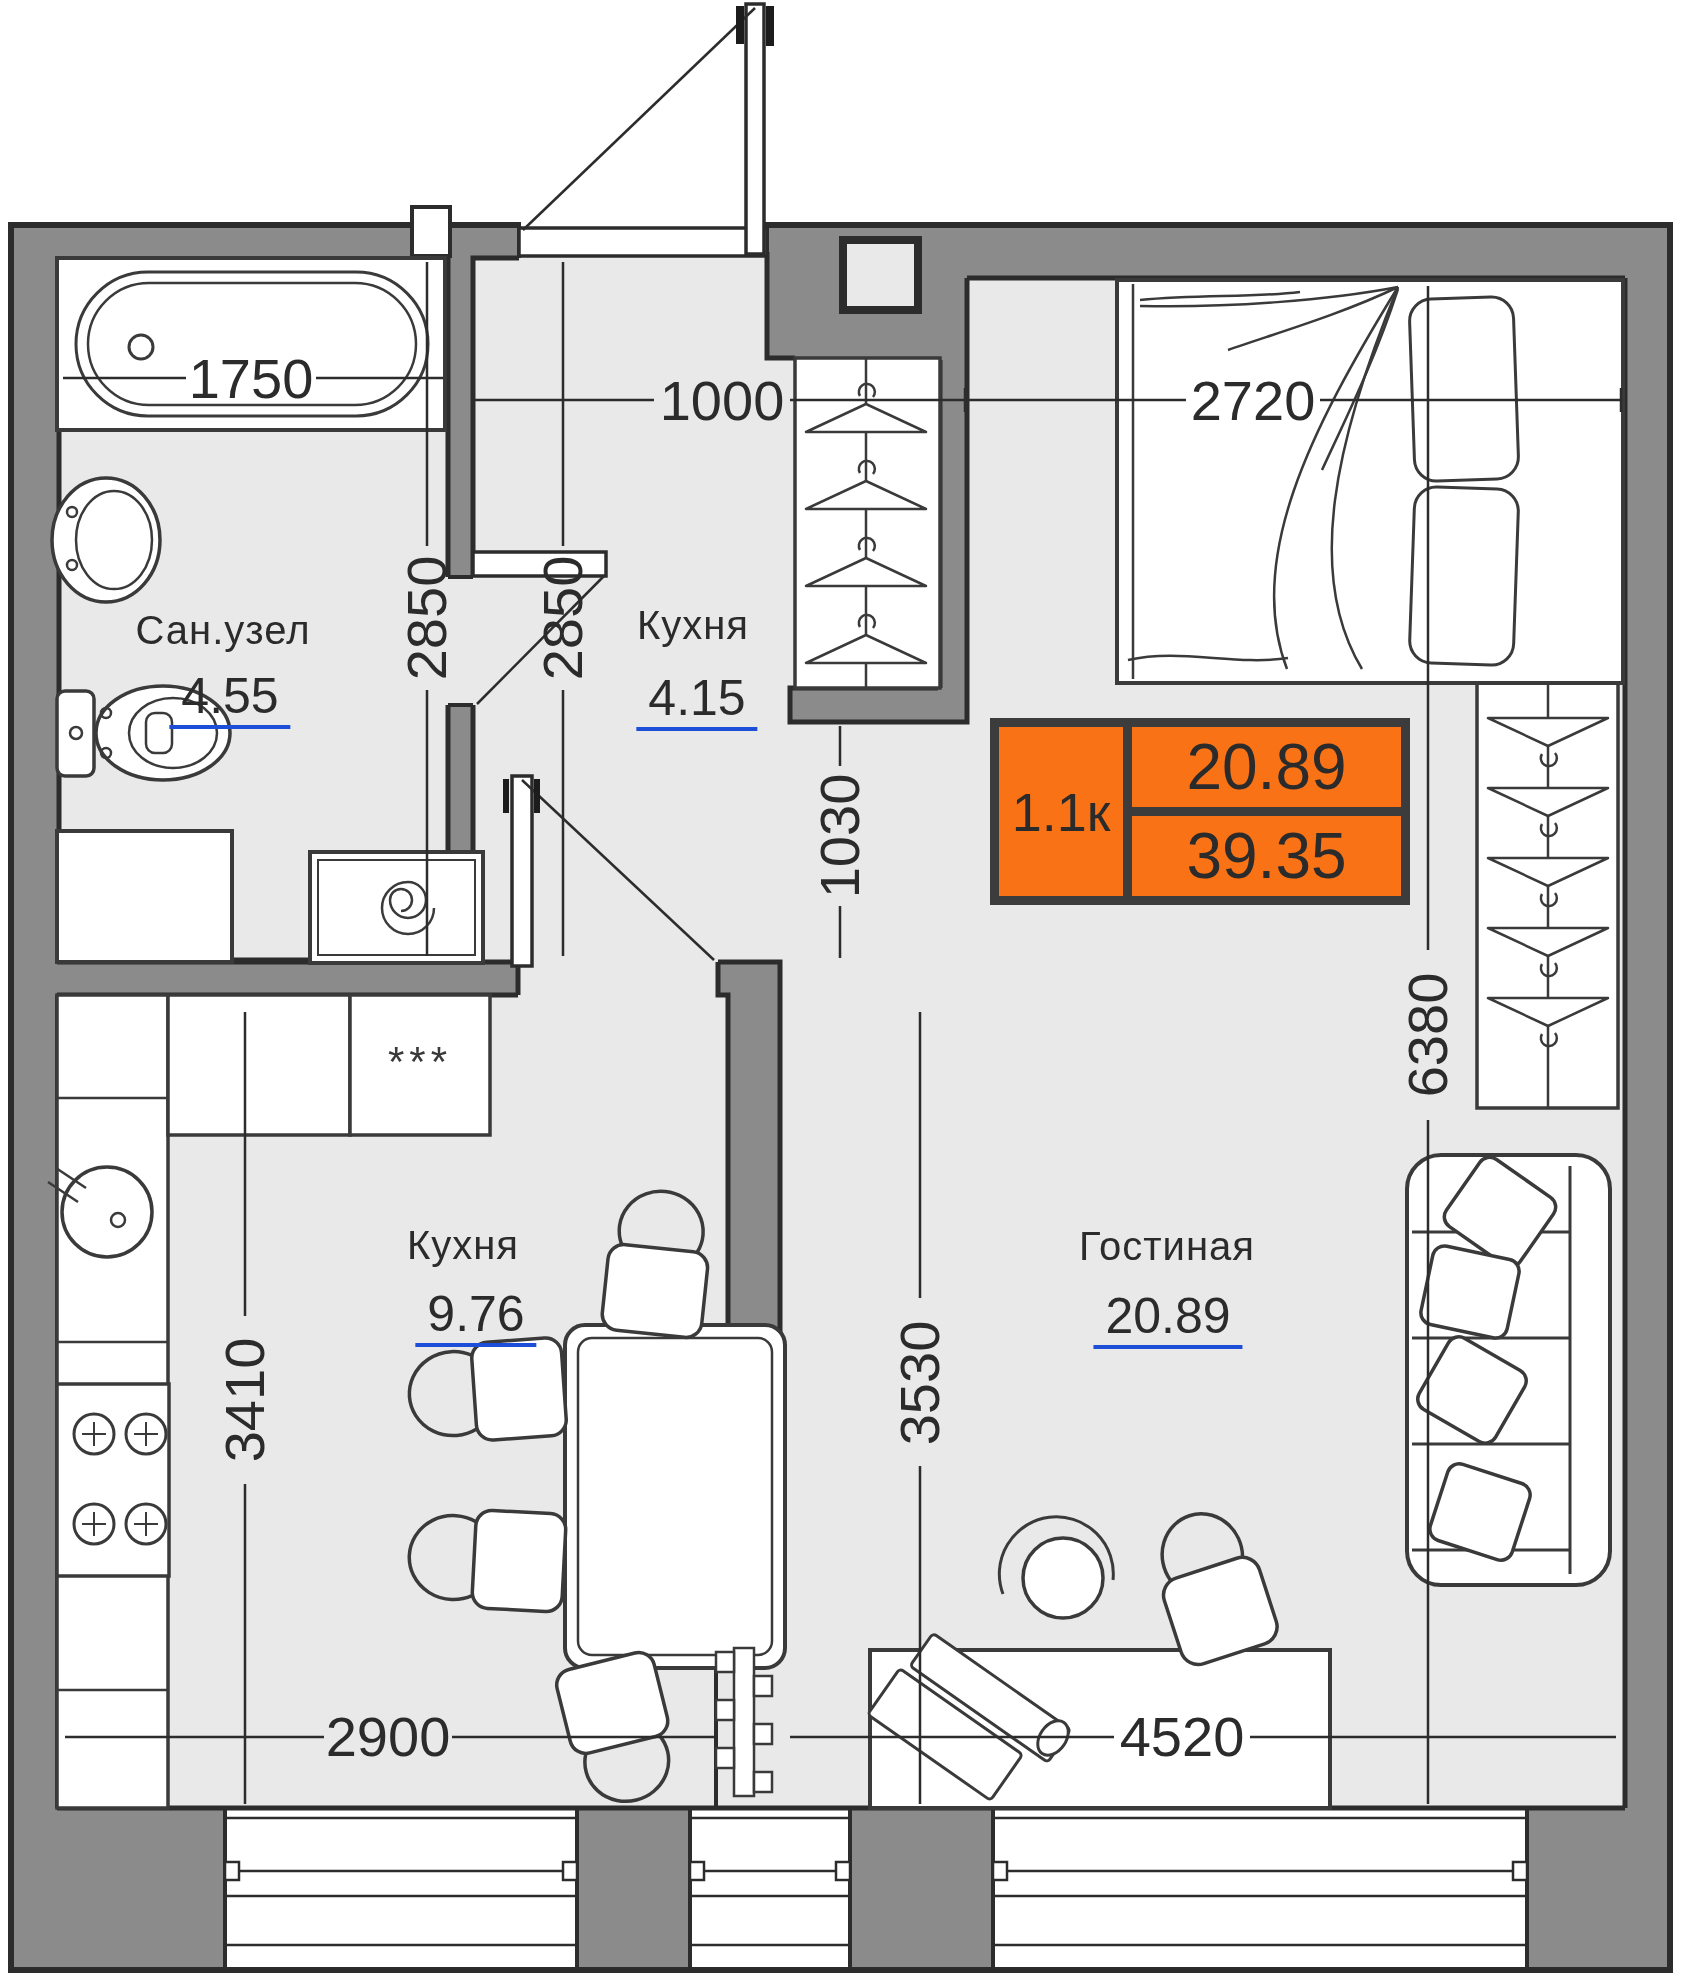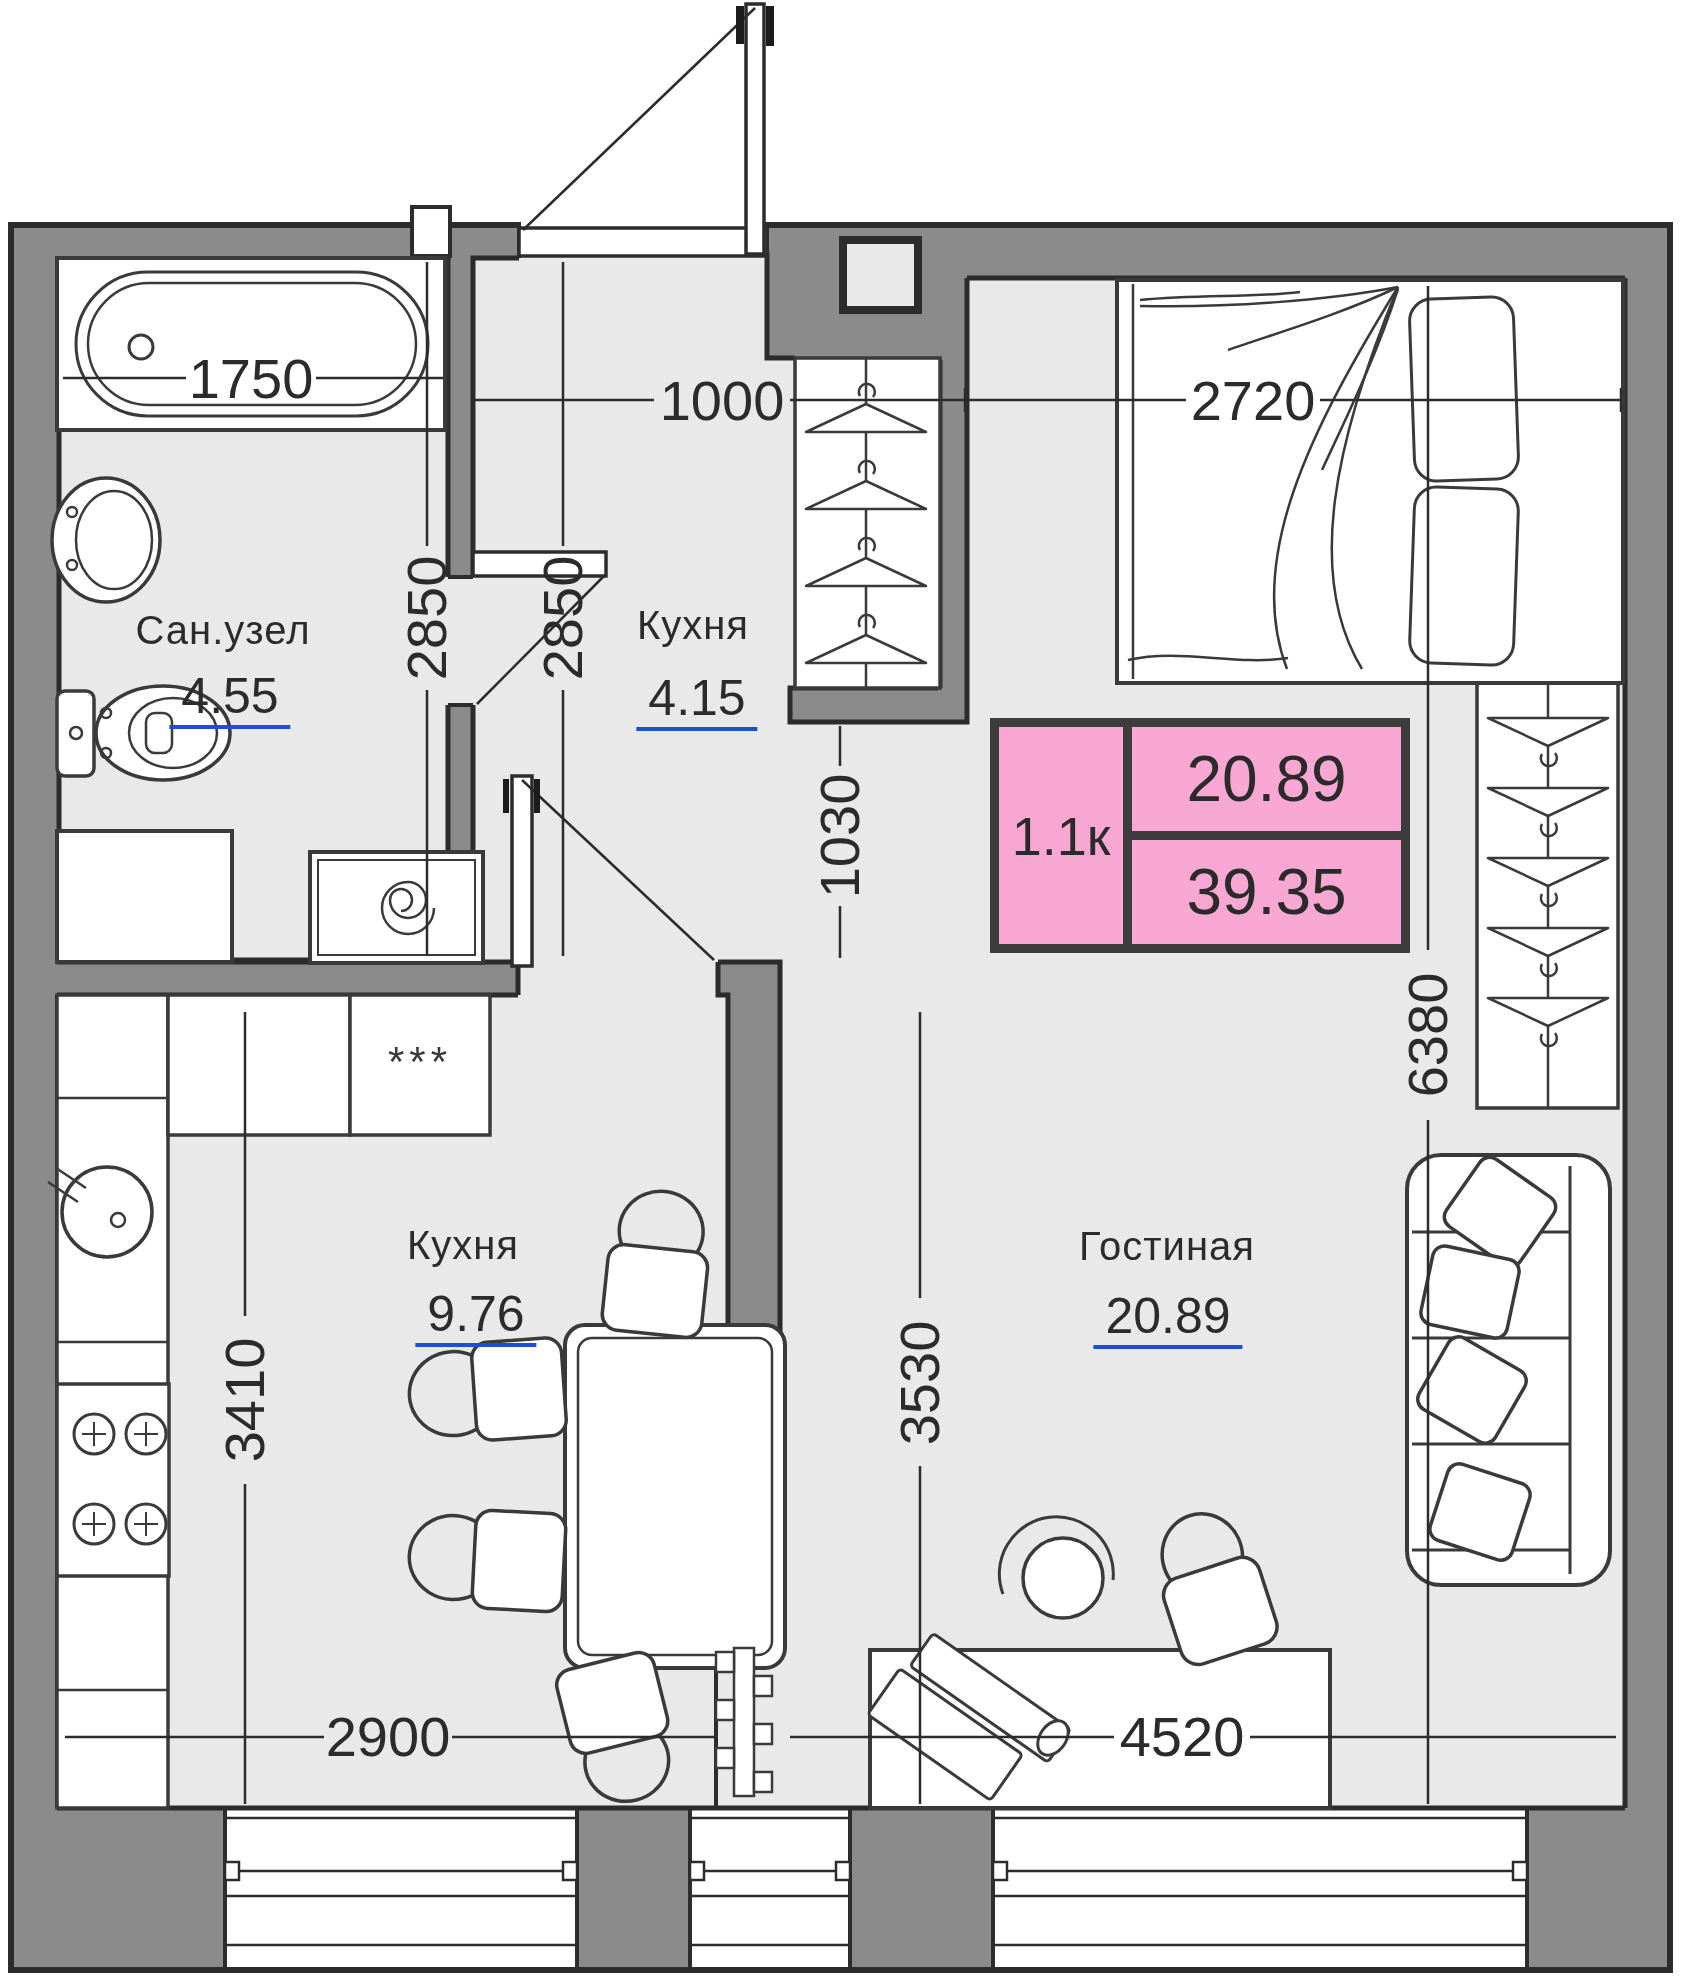--- a/index.html
+++ b/index.html
@@ -11,22 +11,22 @@
   .txt {
     position:absolute; transform:translate(-50%,-50%);
     color:#2b2b2b; white-space:nowrap; line-height:1;
   }
   .rot { transform:translate(-50%,-50%) rotate(-90deg); }
   .room-name { font-size:40px; letter-spacing:1px; }
   .room-area { font-size:50px; border-bottom:4px solid #1d4ed8; padding:0 12px 4px 12px; }
   .dim  { font-size:56px; }
   .stars { font-size:42px; letter-spacing:5px; color:#3a3a3a; }
   .infobox {
-    position:absolute; left:990px; top:718px; width:420px; height:235px;
-    background:#f9a8d4; border:9px solid #3c3c3c; box-sizing:border-box; display:flex;
+    position:absolute; left:990px; top:718px; width:420px; height:187px;
+    background:#f97316; border:9px solid #3c3c3c; box-sizing:border-box; display:flex;
   }
   .infobox .left {
     width:133px; border-right:9px solid #3c3c3c; box-sizing:border-box;
     display:flex; align-items:center; justify-content:center; font-size:54px; color:#2b2b2b;
   }
   .infobox .right { flex:1; display:flex; flex-direction:column; }
   .infobox .cell {
     flex:1; display:flex; align-items:center; justify-content:center;
     font-size:64px; color:#2b2b2b; box-sizing:border-box;
   }

